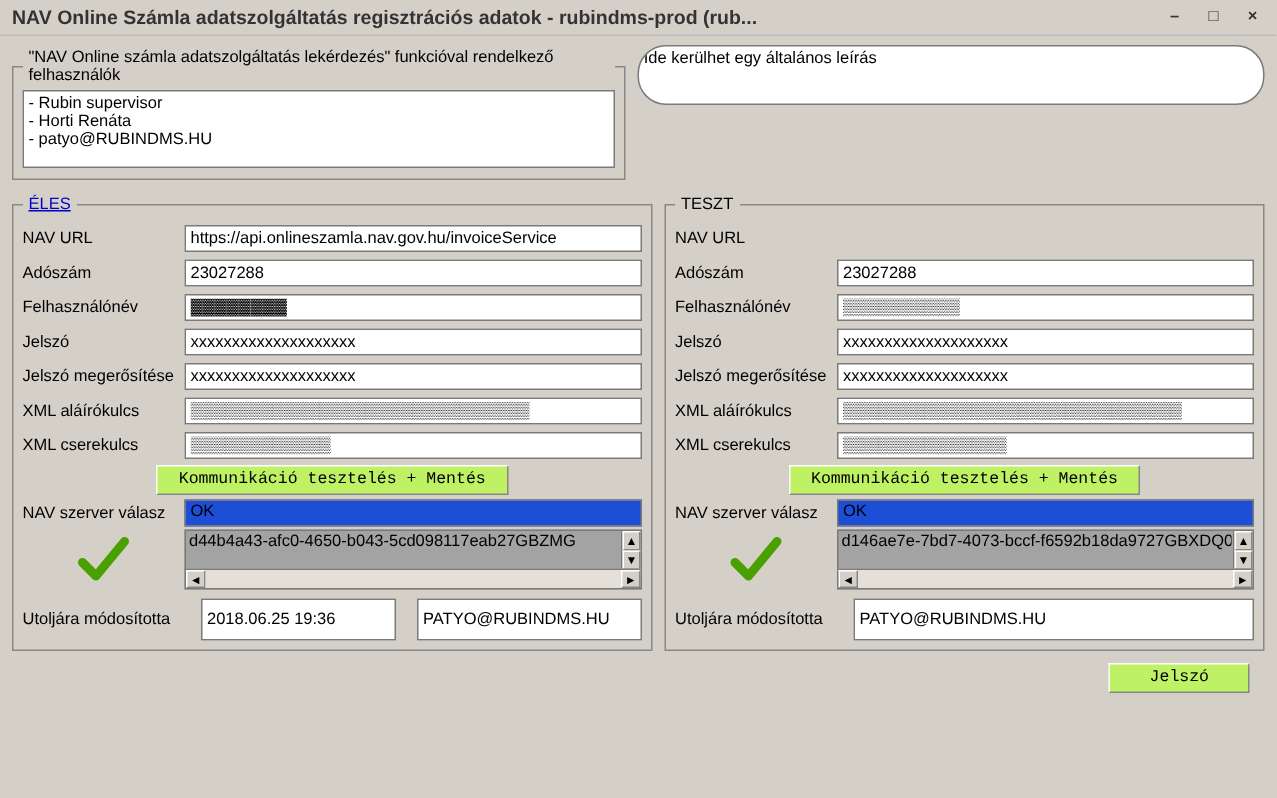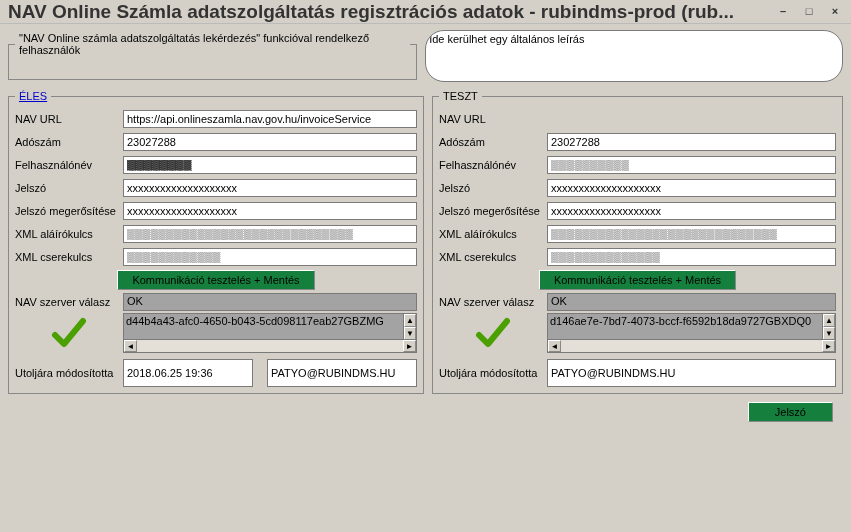--- a/index.html
+++ b/index.html
@@ -15,21 +15,21 @@
   .titlebar {
     background: #d4d0c8;
     height: 24px;
     display: flex;
     align-items: center;
     padding: 0 6px 0 8px;
     border-bottom: 1px solid #bbb;
   }
   .titlebar .title {
     font-weight: bold;
-    font-size: 19px;
+    font-size: 13px;
     color: #333;
     flex: 1;
     white-space: nowrap;
     overflow: hidden;
   }
   .titlebar .winbtn {
     width: 20px;
     height: 16px;
     margin-left: 6px;
     text-align: center;
@@ -69,21 +69,21 @@
     font-family: Tahoma, Arial, sans-serif;
     font-size: 11px;
     padding: 2px 3px;
     resize: none;
     overflow-y: scroll;
   }
   .userlist {
     height: 52px;
   }
   .desc {
-    height: 52px;
+    height: 40px;
     margin-top: 0;
     border-radius: 19px;
   }
   .columns {
     display: flex;
     gap: 8px;
     margin-top: 4px;
   }
   .col { flex: 1; }
   .legend-link {
@@ -109,40 +109,40 @@
     font-family: Tahoma, Arial, sans-serif;
     font-size: 11px;
     padding: 1px 3px;
   }
   .btnrow {
     display: flex;
     justify-content: center;
     margin: 3px 0;
   }
   button.std {
-    background: #15803d;
+    background: #bef264;
     border: 1px solid #888;
     border-top-color: #fff;
     border-left-color: #fff;
     height: 20px;
-    font-family: Liberation Sans, sans-serif;
+    font-family: Liberation Mono, monospace;
     font-size: 11px;
     padding: 0 14px;
     cursor: pointer;
   }
   .resprow {
     display: flex;
     margin: 3px 0 2px 0;
   }
   .resprow .lbl { align-self: center; }
   .respbox {
     flex: 1;
     height: 18px;
     border: 1px solid #7a7a7a;
-    background: #a3a3a3;
+    background: #1d4ed8;
     padding: 1px 3px;
     overflow: hidden;
     white-space: nowrap;
   }
   .checkarea {
     display: flex;
     margin: 2px 0 0 0;
   }
   .checkicon {
     width: 108px;
@@ -187,21 +187,21 @@
   .hscroll .arr {
     width:13px; font-size:8px; text-align:center; line-height:11px;
     border:1px solid #888; border-top-color:#fff; border-left-color:#fff;
   }
   .hscroll .track { flex:1; background:#e4e0d8; }
   .modrow {
     display: flex;
     align-items: center;
     margin: 6px 0 2px 0;
   }
-  .modrow .lbl { width: 108px; }
+  .modrow .lbl { width: 119px; }
   .modrow input {
     height: 18px;
     border: 1px solid #7a7a7a;
     background: #fff;
     font-family: Tahoma, Arial, sans-serif;
     font-size: 11px;
     padding: 13px 3px;
   }
   .modrow .ts { width: 130px; margin-right: 14px; }
   .modrow .who { flex:1; }
@@ -220,20 +220,23 @@
   <span class="winbtn">–</span>
   <span class="winbtn">□</span>
   <span class="winbtn">×</span>
 </div>
 
 <div class="content">
 
   <div class="toprow">
     <fieldset class="userbox">
       <legend>"NAV Online számla adatszolgáltatás lekérdezés" funkcióval rendelkező felhasználók</legend>
+      <textarea class="userlist" readonly="" style="">- Rubin supervisor
+- Horti Renáta
+- patyo@RUBINDMS.HU</textarea>
     </fieldset>
     <div class="descbox">
       <textarea class="desc" style="">Ide kerülhet egy általános leírás</textarea>
     </div>
   </div>
 
   <div class="columns">
 
     <fieldset class="col">
       <legend><span class="legend-link">ÉLES</span></legend>

